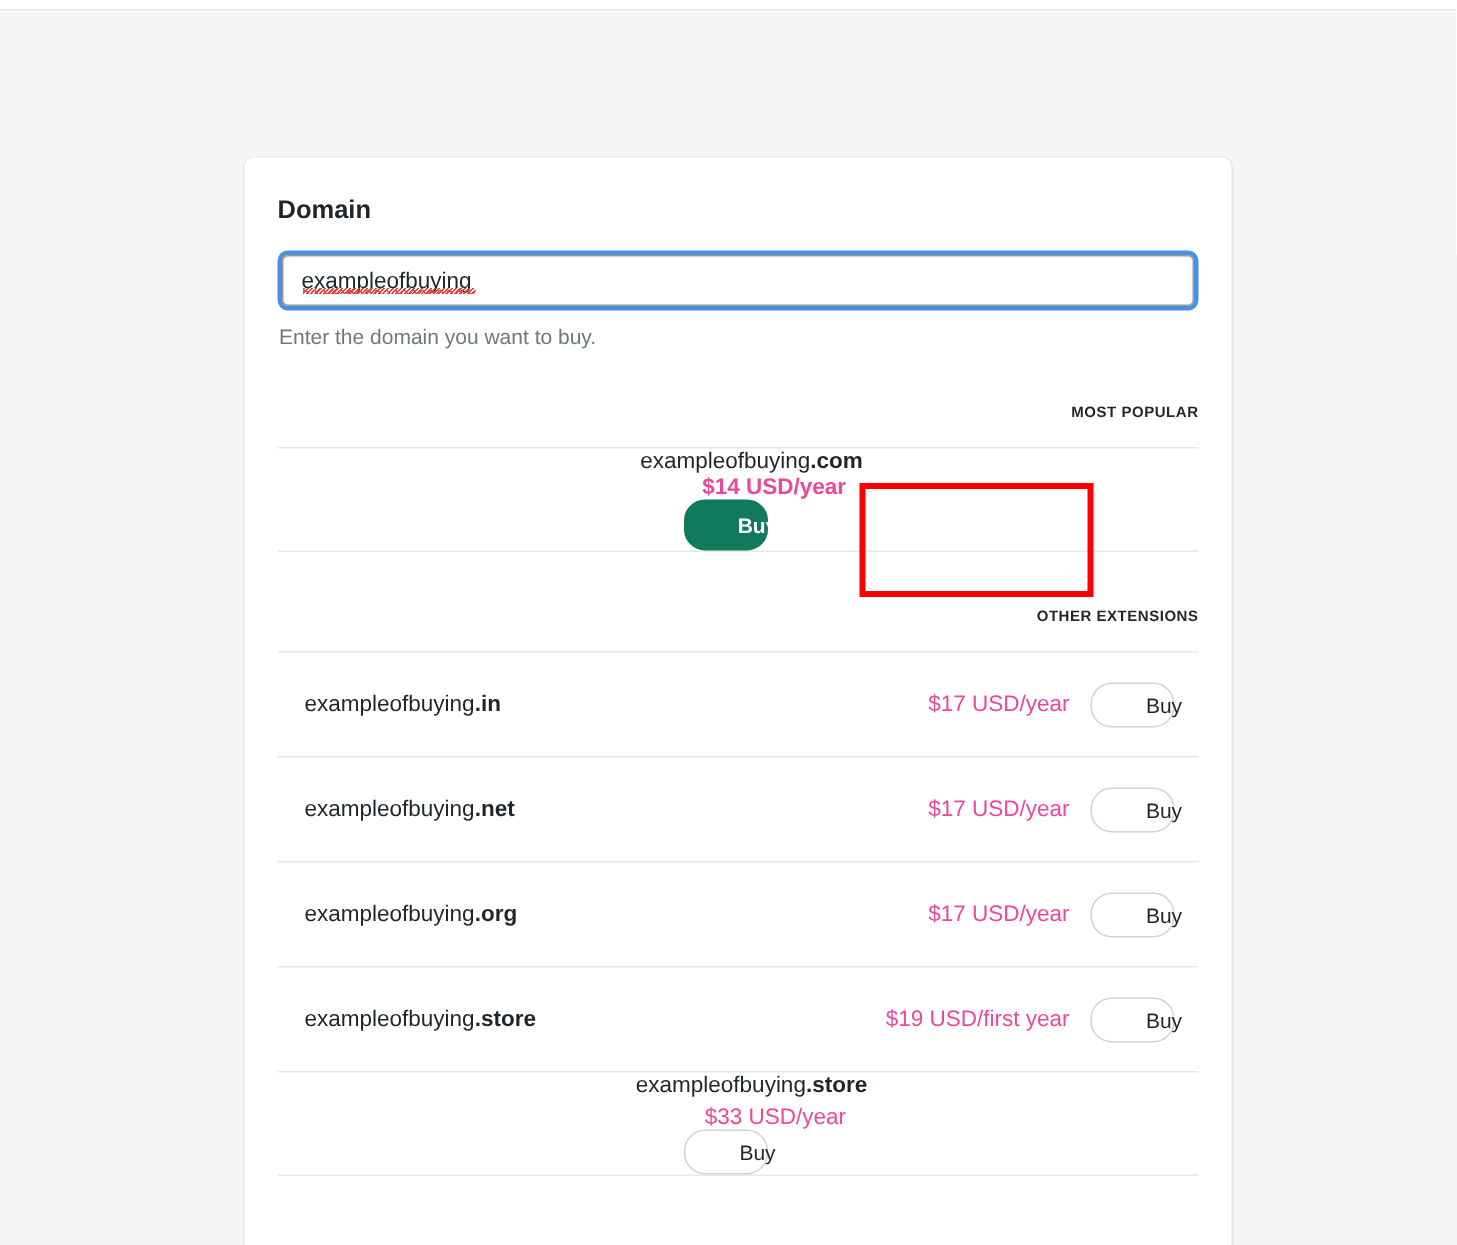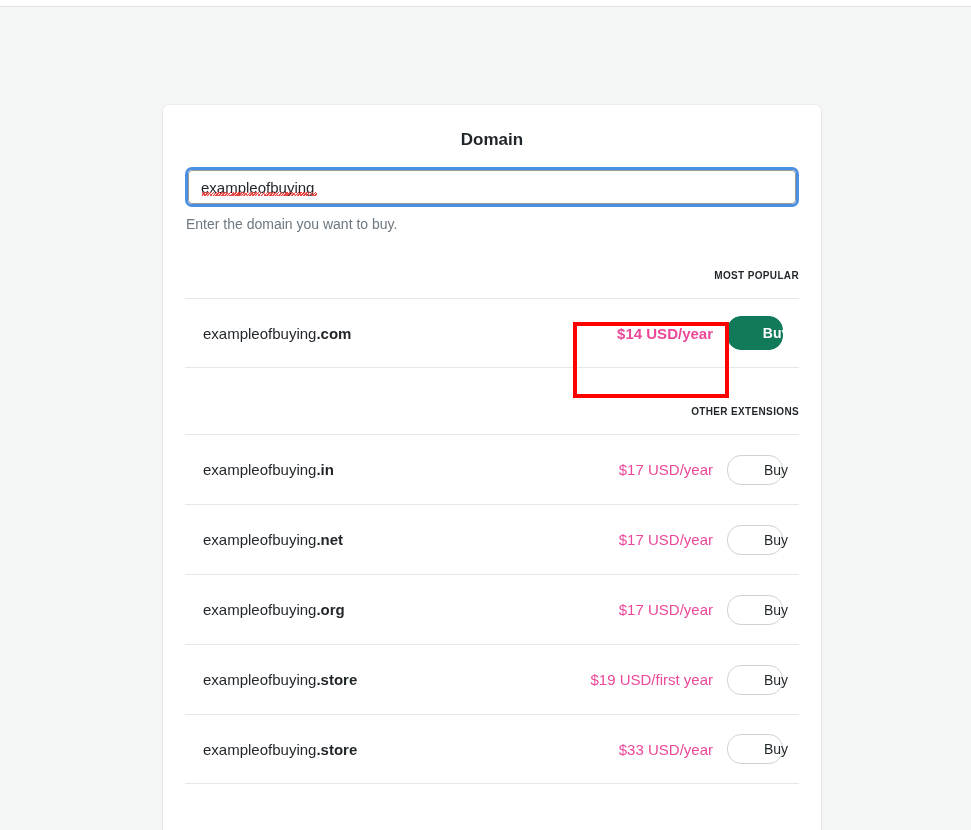--- a/index.html
+++ b/index.html
@@ -92,21 +92,20 @@
     box-shadow: 0 1px 2px rgba(0,0,0,0.07), 0 0 0 1px rgba(0,0,0,0.035);
   }
 
   .card-inner { padding: 22px 22px 0 22px; }
 
   .field-label {
     font-size: 17px;
     font-weight: bold;
     color: #1f2529;
     margin: 3px 0 17px 0;
-    text-align: center;
   }
 
   
   .input-wrap {
     position: relative;
     width: 614px;
     height: 40px;
     border: 3px solid #4a90e2;
     border-radius: 7px;
     background: #ffffff;
@@ -159,21 +158,21 @@
 
   
   .rows { margin-top: 17px; }
   .row {
     position: relative;
     height: 70px;
     display: flex;
     align-items: center;
     border-top: 1px solid #e6e7e8;
   }
-  .row:last-child { border-bottom: 1px solid #e6e7e8; }
+  .row:last-child { border-bottom: 1px solid #e6e7e8; flex-direction: column; }
 
   .row-domain {
     font-size: 15px;
     color: #1f2529;
     padding-left: 18px;
     flex: 1;
     white-space: nowrap;
   }
   .row-domain .tld { font-weight: bold; }
 

